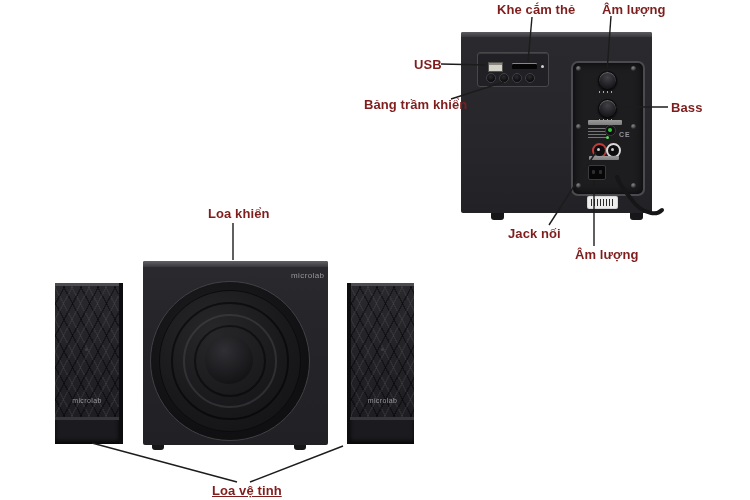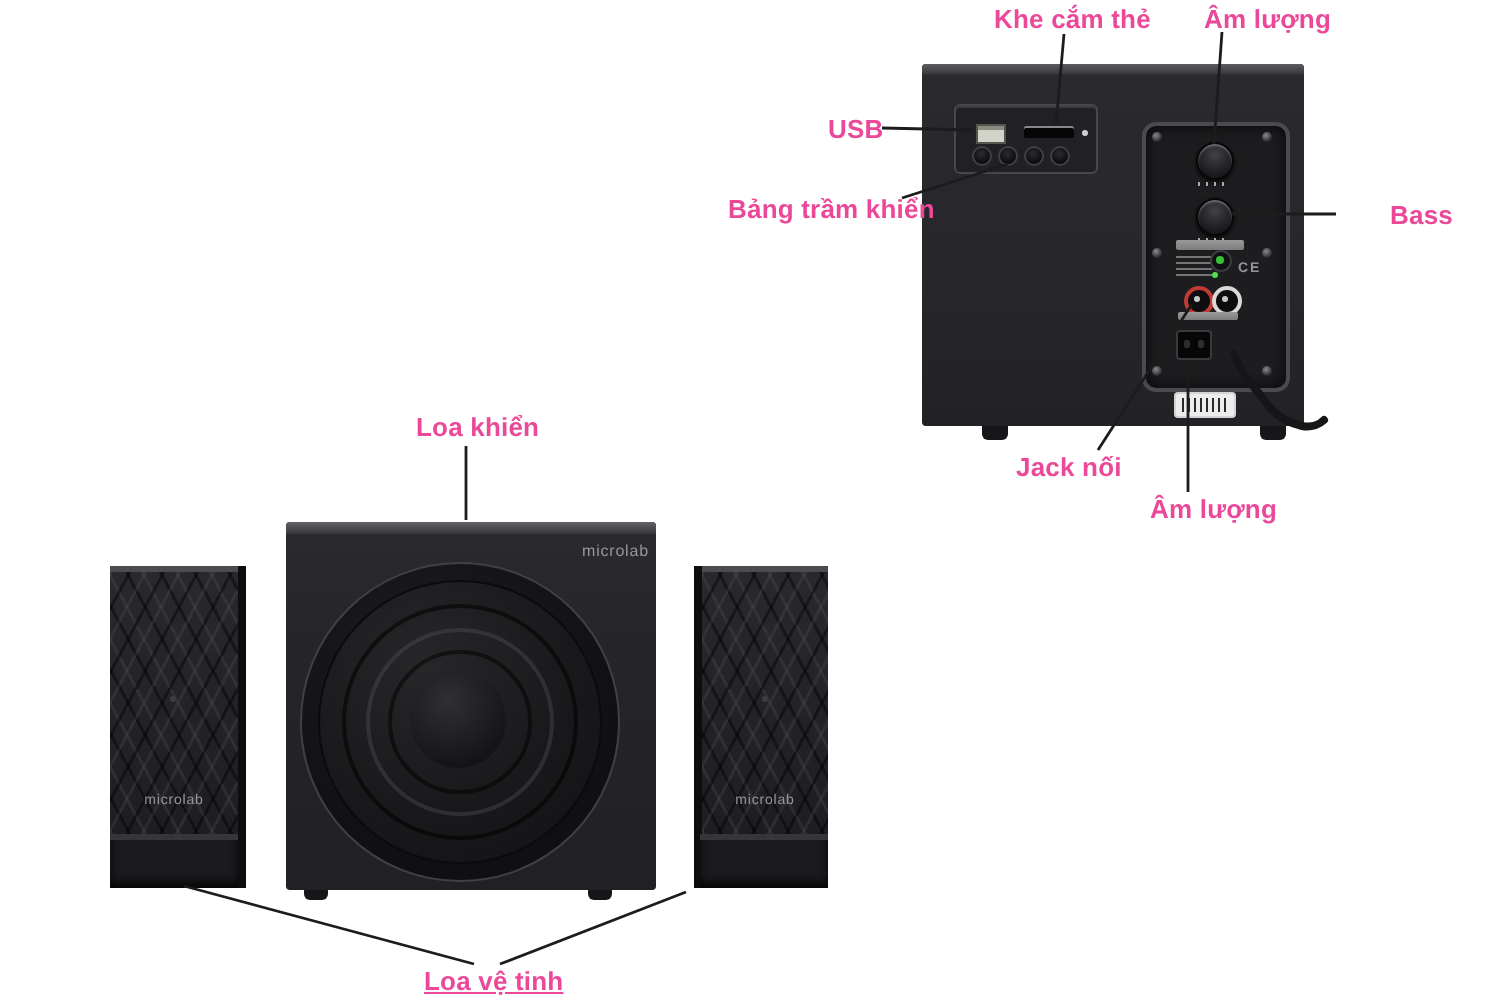--- a/index.html
+++ b/index.html
@@ -1,19 +1,19 @@
 <!DOCTYPE html>
 <html><head>
 <meta charset="utf-8">
 <style>
   html,body{margin:0;padding:0;background:#fff;}
   #stage{position:relative;width:750px;height:500px;background:#ffffff;overflow:hidden;
          font-family:"Liberation Sans",sans-serif;}
   
-  .callout{position:absolute;font:700 13px "Liberation Sans",sans-serif;color:#ec4899;
+  .callout{position:absolute;font:700 13px "Liberation Sans",sans-serif;color:#7f1d1d;
            white-space:nowrap;letter-spacing:.1px;}
   
   #lines{position:absolute;left:0;top:0;pointer-events:none;}
   #lines line{stroke:#1c1c1c;stroke-width:1.4;}
   
   .back-cab{position:absolute;left:461px;top:32px;width:191px;height:181px;border-radius:2px;
             background:linear-gradient(180deg,#323236 0,#2a2a2e 8px,#27272b 60%,#222226 100%);}
   .back-topface{position:absolute;left:0;top:0;width:100%;height:5px;
                 background:linear-gradient(180deg,#5c5c60,#39393d);border-radius:2px 2px 0 0;}
   .foot{position:absolute;background:#17171a;border-radius:0 0 3px 3px;}
@@ -190,19 +190,19 @@
     <line x1="233" y1="223" x2="233" y2="260"></line>
     <line x1="92" y1="443" x2="237" y2="482"></line>
     <line x1="343" y1="446" x2="250" y2="482"></line>
     <path d="M617,177 C621,188 627,193 632,200 C636,206 642,211 651,213 C656,214 660,212 662,210" fill="none" stroke="#161618" stroke-width="4" stroke-linecap="round"></path>
   </svg>
 
   <div class="callout" style="left:497px;top:2px;">Khe cắm thẻ</div>
   <div class="callout" style="left:602px;top:2px;">Âm lượng</div>
   <div class="callout" style="left:414px;top:57px;">USB</div>
   <div class="callout" style="left:364px;top:97px;">Bảng trầm khiển</div>
-  <div class="callout" style="left:695px;top:100px;text-align:center;">Bass</div>
+  <div class="callout" style="left:671px;top:100px;text-align:center;">Bass</div>
   <div class="callout" style="left:508px;top:226px;">Jack nối</div>
   <div class="callout" style="left:575px;top:247px;">Âm lượng</div>
   <div class="callout" style="left:208px;top:206px;">Loa khiển</div>
   <div class="callout" style="left:212px;top:483px;text-decoration:underline;">Loa vệ tinh</div>
 
 </div>
 
 </body></html>

